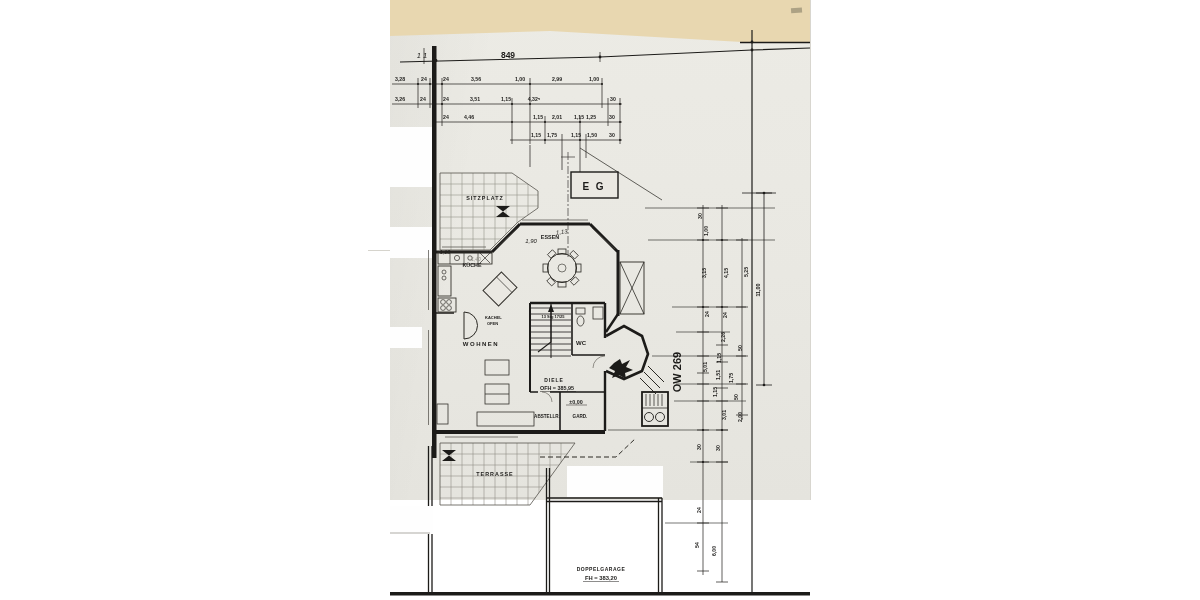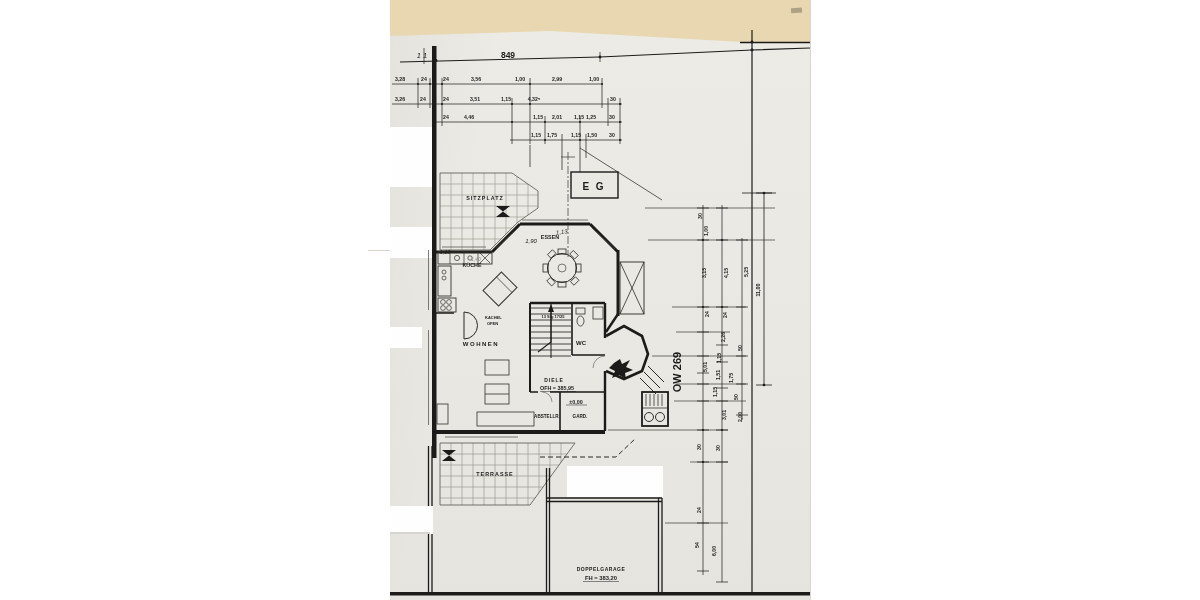--- a/index.html
+++ b/index.html
@@ -1,18 +1,18 @@
 <!DOCTYPE html>
 <html><head>
 <meta charset="utf-8">
 <style>
   html,body{margin:0;padding:0;width:1200px;height:600px;background:#ffffff;overflow:hidden;
     font-family:"Liberation Sans", sans-serif;}
   .page{position:absolute;left:0;top:0;width:1200px;height:600px;background:#ffffff;}
-  .paper{position:absolute;left:390px;top:0;width:420px;height:600px;
+  .paper{position:absolute;left:390px;top:0;width:420px;height:500px;
     background:linear-gradient(100deg, rgba(0,0,0,.035), rgba(0,0,0,0) 22%),
                linear-gradient(#ecebe5, #e9e8e2 55%, #e5e4de);
     border-right:1px solid #d8d6cf;}
   .stray{position:absolute;left:368px;top:250px;width:24px;height:1px;background:#d6d4cd;}
   svg{position:absolute;left:0;top:0;}
   svg text{fill:#1c1b19;font-family:"Liberation Sans", sans-serif;font-weight:600;}
   .hw{font-style:italic;font-weight:500;}
   .faint{fill:#8d8b83;}
 </style>
 </head>

